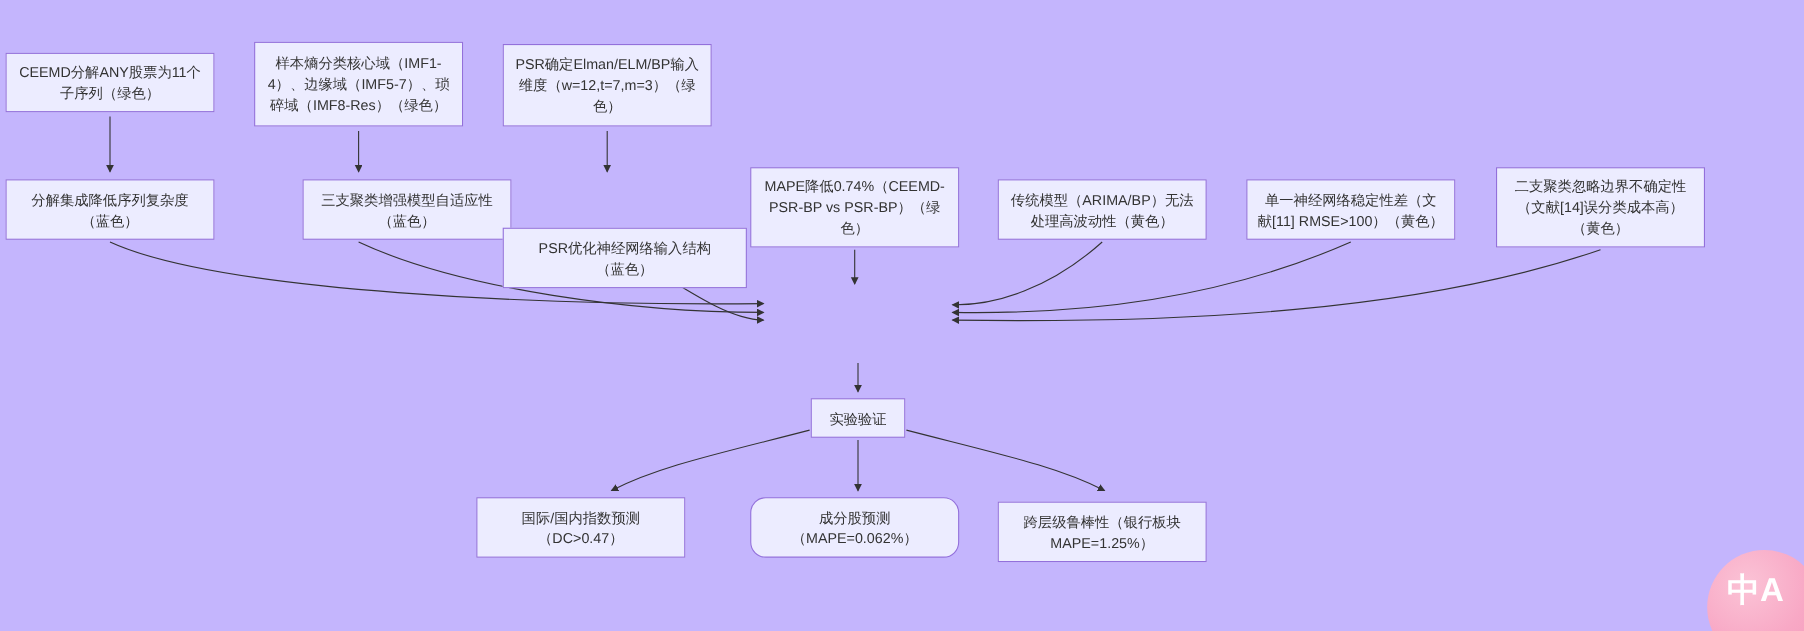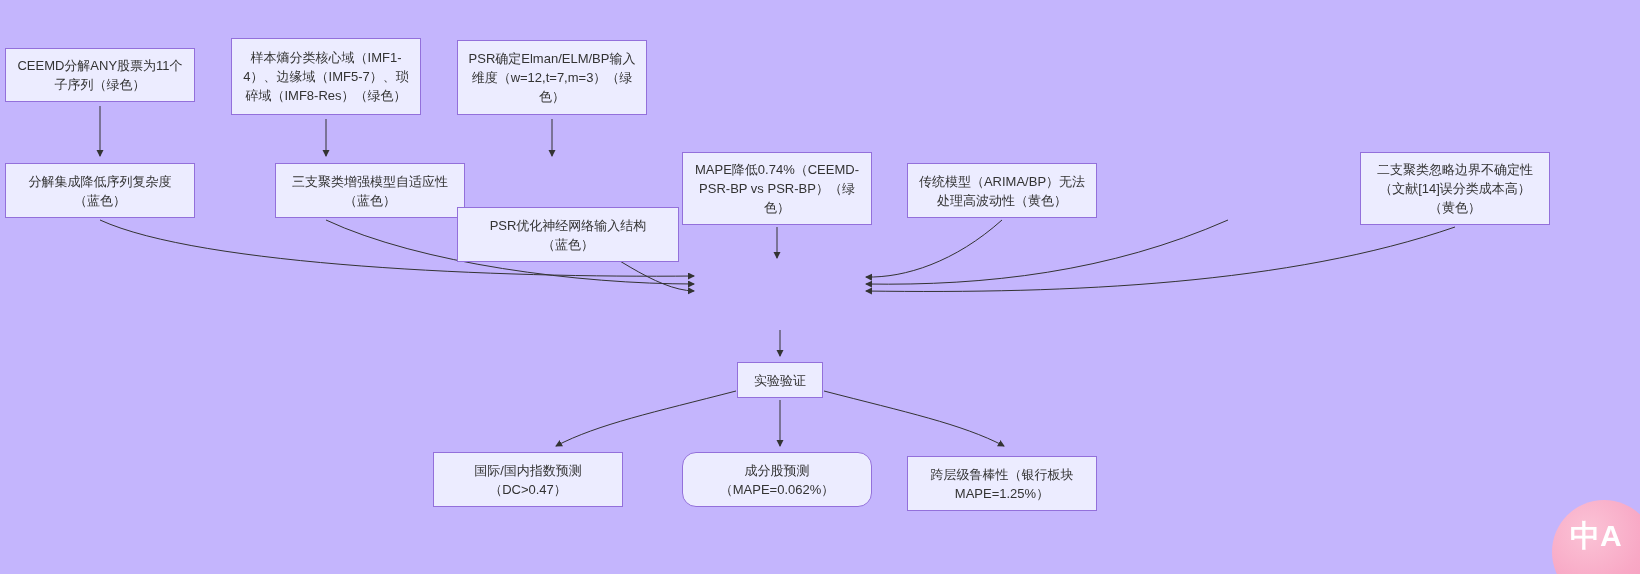--- a/index.html
+++ b/index.html
@@ -101,20 +101,24 @@
   </div>
   <div class="node" style="left:682px;top:152px;width:190px;height:73px;">
     <span>MAPE降低0.74%（CEEMD-
 PSR-BP vs PSR-BP）（绿
 色）</span>
   </div>
   <div class="node" style="left:907px;top:163px;width:190px;height:55px;">
     <span>传统模型（ARIMA/BP）无法
 处理高波动性（黄色）</span>
   </div>
+  <div class="node" style="left:1133px;top:163px;width:190px;height:55px;">
+    <span>单一神经网络稳定性差（文
+献[11] RMSE&gt;100）（黄色）</span>
+  </div>
   <div class="node" style="left:1360px;top:152px;width:190px;height:73px;">
     <span>二支聚类忽略边界不确定性
 （文献[14]误分类成本高）
 （黄色）</span>
   </div>
 
 
   <div class="node" style="left:737px;top:362px;width:86px;height:36px;">
     <span>实验验证</span>
   </div>

